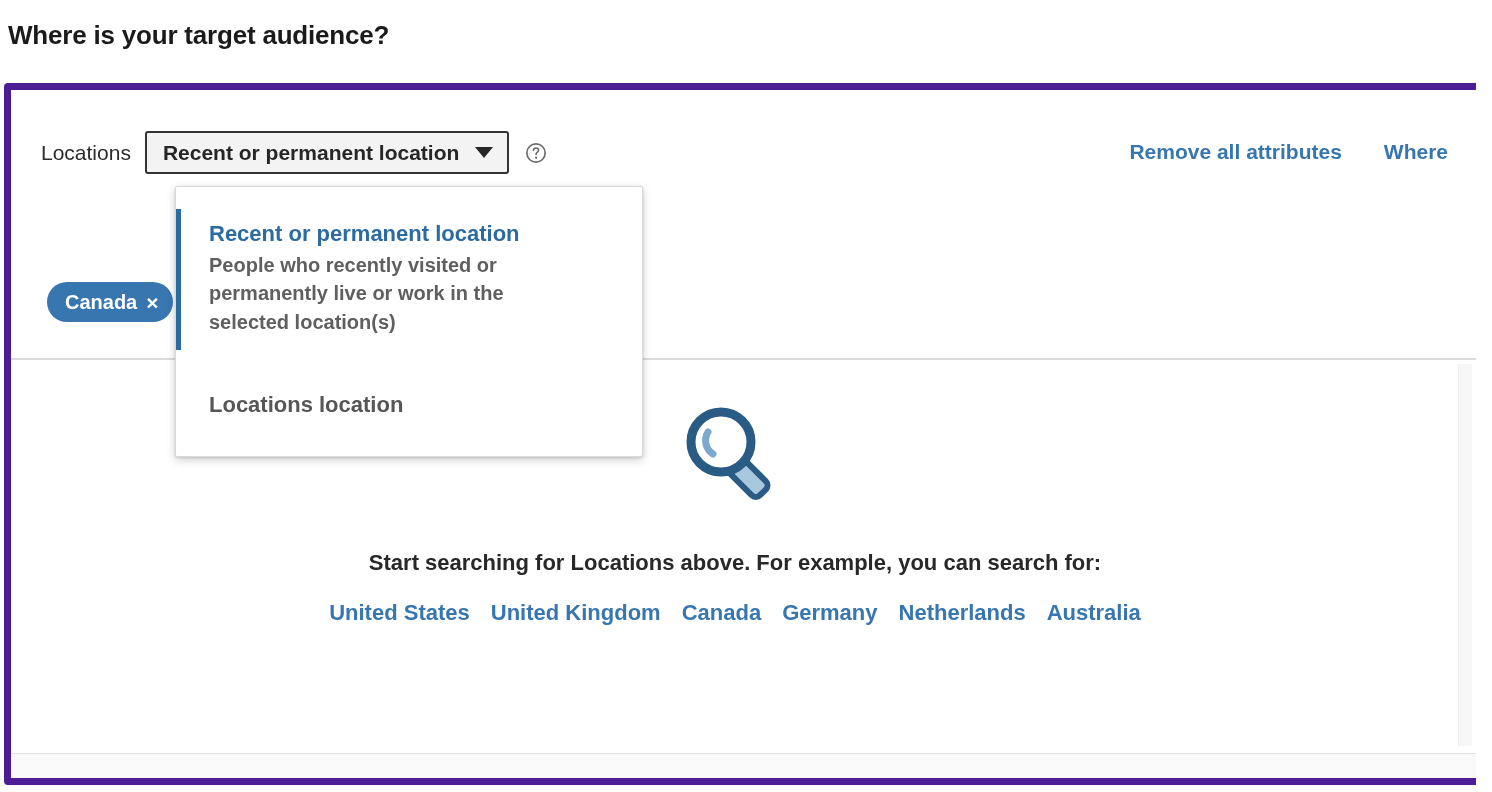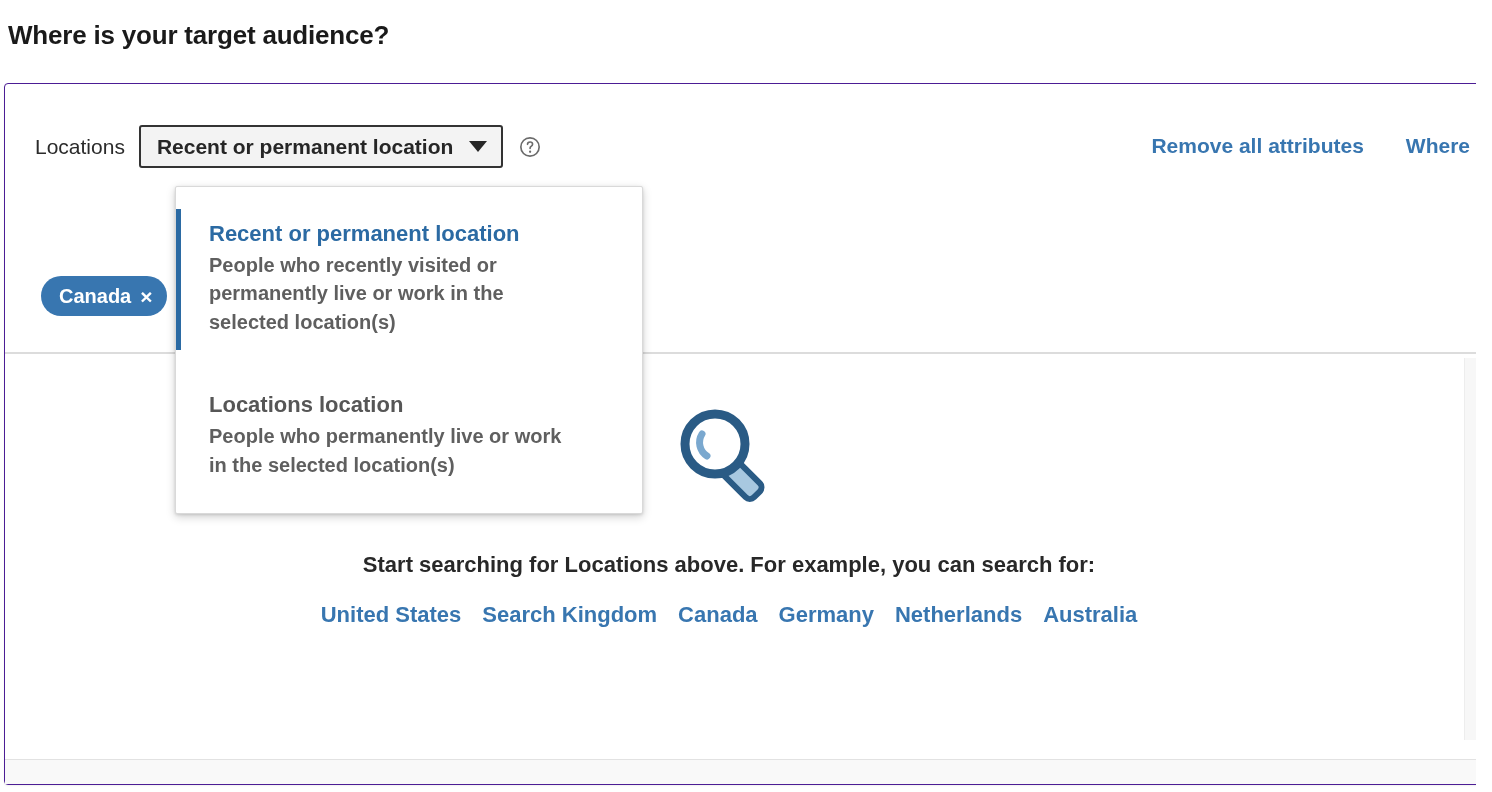--- a/index.html
+++ b/index.html
@@ -23,21 +23,21 @@
     letter-spacing: -0.2px;
     white-space: nowrap;
   }
 
   
   .card {
     position: absolute;
     left: 4px; top: 83px;
     width: 1484px; height: 702px;
     background: #ffffff;
-    border: 1px solid #4c1d95;
+    border: 7px solid #4c1d95;
     border-radius: 4px;
     box-shadow: 0 1px 2px rgba(0,0,0,0.06);
   }
 
   
   .card-top { position: relative; height: 268px; }
 
   .locations-row {
     position: absolute;
     left: 30px; top: 41px;
@@ -81,21 +81,21 @@
     margin-left: 16px;
     width: 22px; height: 22px;
     cursor: pointer;
     color: #6b6b6b;
     display: block;
   }
 
   
   .card-actions {
     position: absolute;
-    right: 17px; top: 50px;
+    right: 33px; top: 50px;
     display: flex;
     align-items: center;
     gap: 42px;
   }
   .action-link {
     font-size: 21px;
     font-weight: bold;
     color: #3876b0;
     cursor: pointer;
     white-space: nowrap;
@@ -176,21 +176,21 @@
     position: absolute;
     right: 9px; top: 4px;
     width: 14px; height: 382px;
     background: #f7f7f7;
     border-left: 1px solid #ededed;
     cursor: pointer;
   }
 
   .empty-state {
     position: absolute;
-    left: 0; top: 8px;
+    left: 0; top: 0;
     width: 1448px;
     height: 390px;
     display: flex;
     flex-direction: column;
     align-items: center;
     padding-top: 36px;
   }
   .empty-illustration { width: 120px; height: 120px; display: block; }
 
   .empty-title {
@@ -327,21 +327,21 @@
 
           <circle cx="46" cy="46" r="30" stroke="#2a5b85" stroke-width="9" fill="#ffffff"></circle>
 
           <path d="M33 36 A16 16 0 0 0 38 58" stroke="#7aa8cf" stroke-width="7" stroke-linecap="round" fill="none"></path>
         </svg>
 
         <div class="empty-title">Start searching for Locations above. For example, you can search for:</div>
 
         <div class="suggestion-row">
           <a class="suggestion-link">United States</a>
-          <a class="suggestion-link">Search Kingdom</a>
+          <a class="suggestion-link">United Kingdom</a>
           <a class="suggestion-link">Canada</a>
           <a class="suggestion-link">Germany</a>
           <a class="suggestion-link">Netherlands</a>
           <a class="suggestion-link">Australia</a>
         </div>
       </div>
 
       <div class="scroll-track"></div>
     </div>
 
@@ -352,17 +352,16 @@
 
     <div class="menu-item selected">
       <div class="menu-item-title">Recent or permanent location</div>
       <div class="menu-item-desc">People who recently visited or permanently live or work in the selected location(s)</div>
     </div>
 
     <div class="menu-gap"></div>
 
     <div class="menu-item">
       <div class="menu-item-title">Locations location</div>
-      <div class="menu-item-desc">People who permanently live or work in the selected location(s)</div>
     </div>
   </div>
 
 </div>
 
 </body></html>

